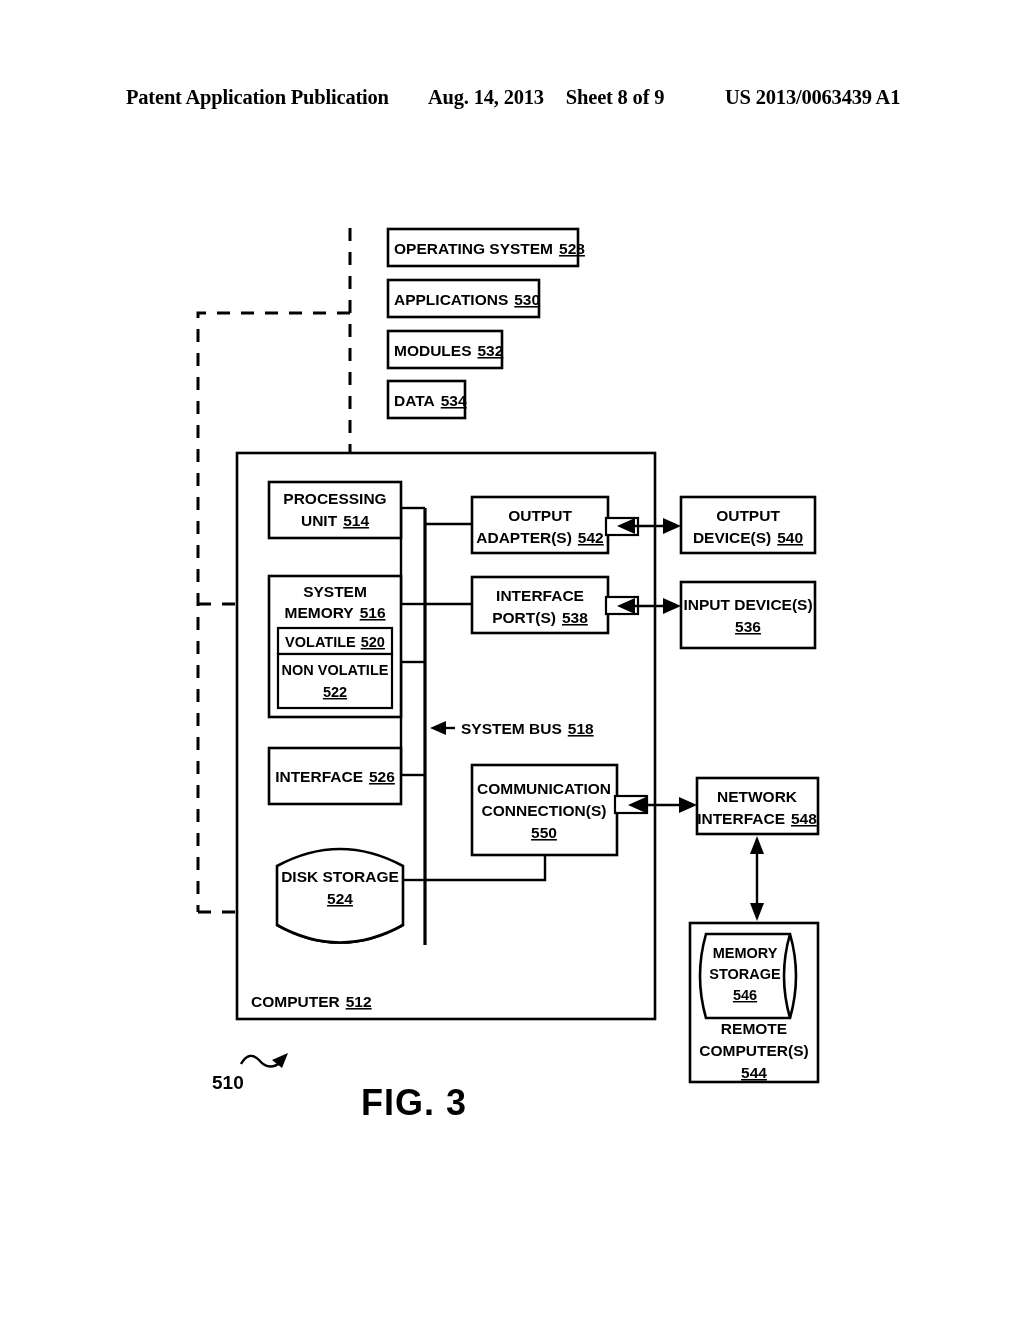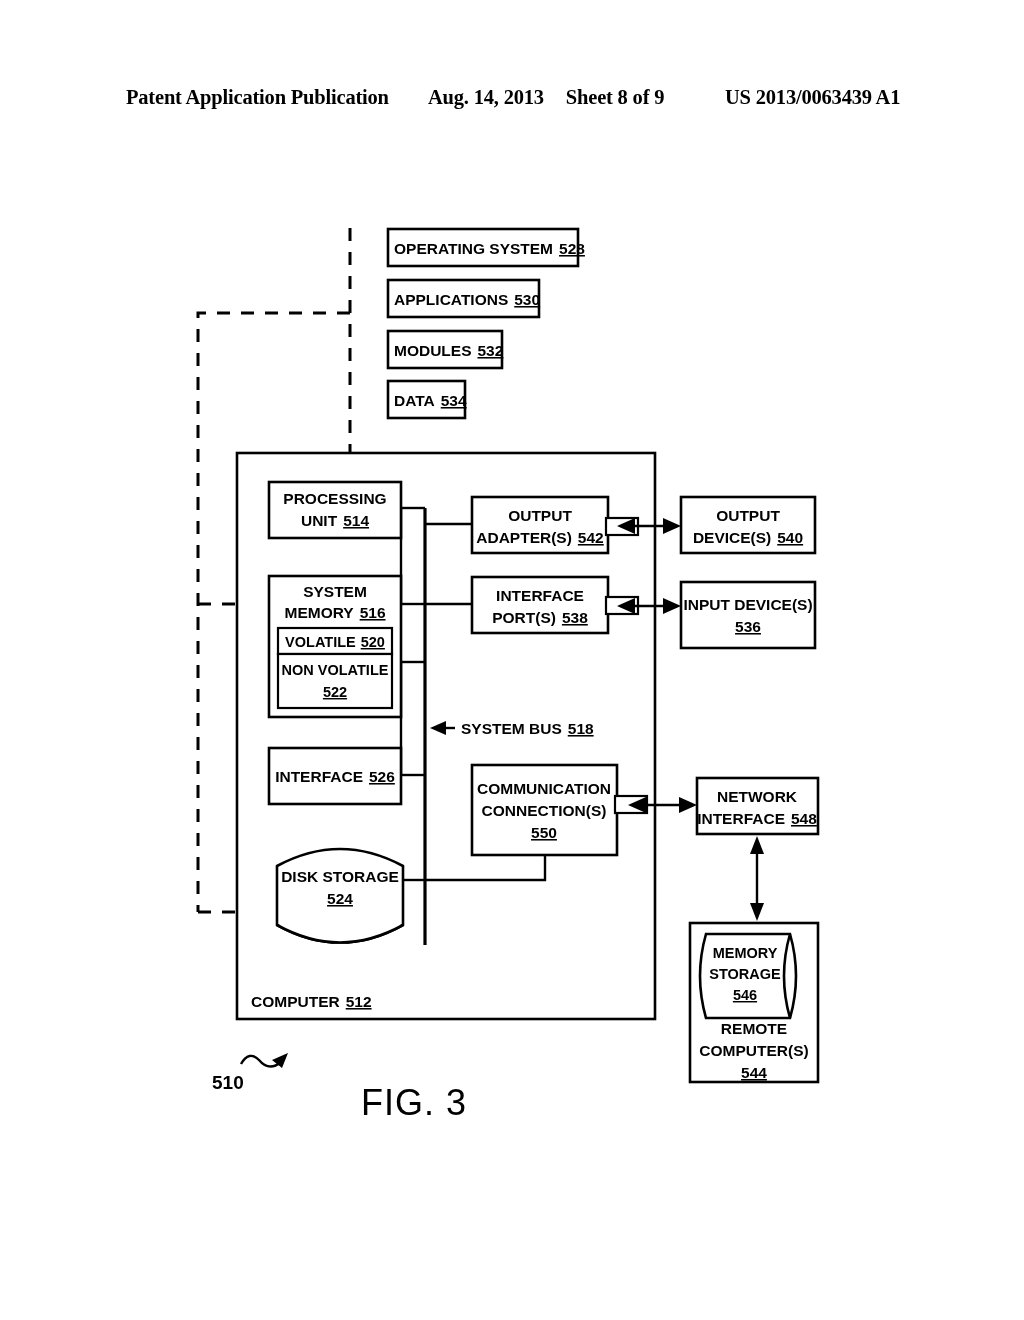--- a/index.html
+++ b/index.html
@@ -55,21 +55,21 @@
     margin-left: 19px;
   }
   
   #fig-caption {
     position: absolute;
     left: 0;
     top: 1082px;
     width: 1024px;
     text-align: center;
     font-family: "Liberation Sans", sans-serif;
-    font-weight: normal;
+    font-weight: bold;
     font-size: 36px;
     letter-spacing: 1px;
   }
   #fig-caption .cap-inner {
     display: inline-block;
     position: relative;
     left: -98px;
   }
   
   #diagram {

